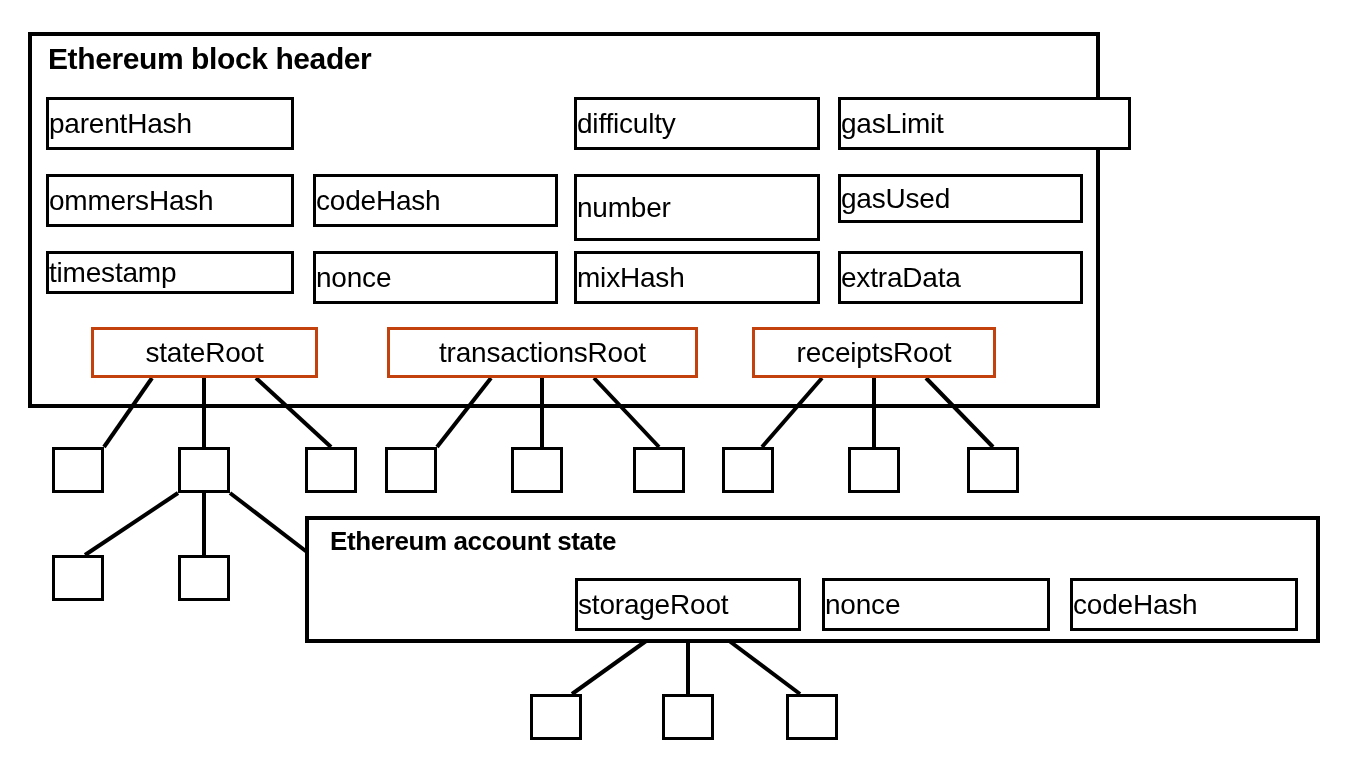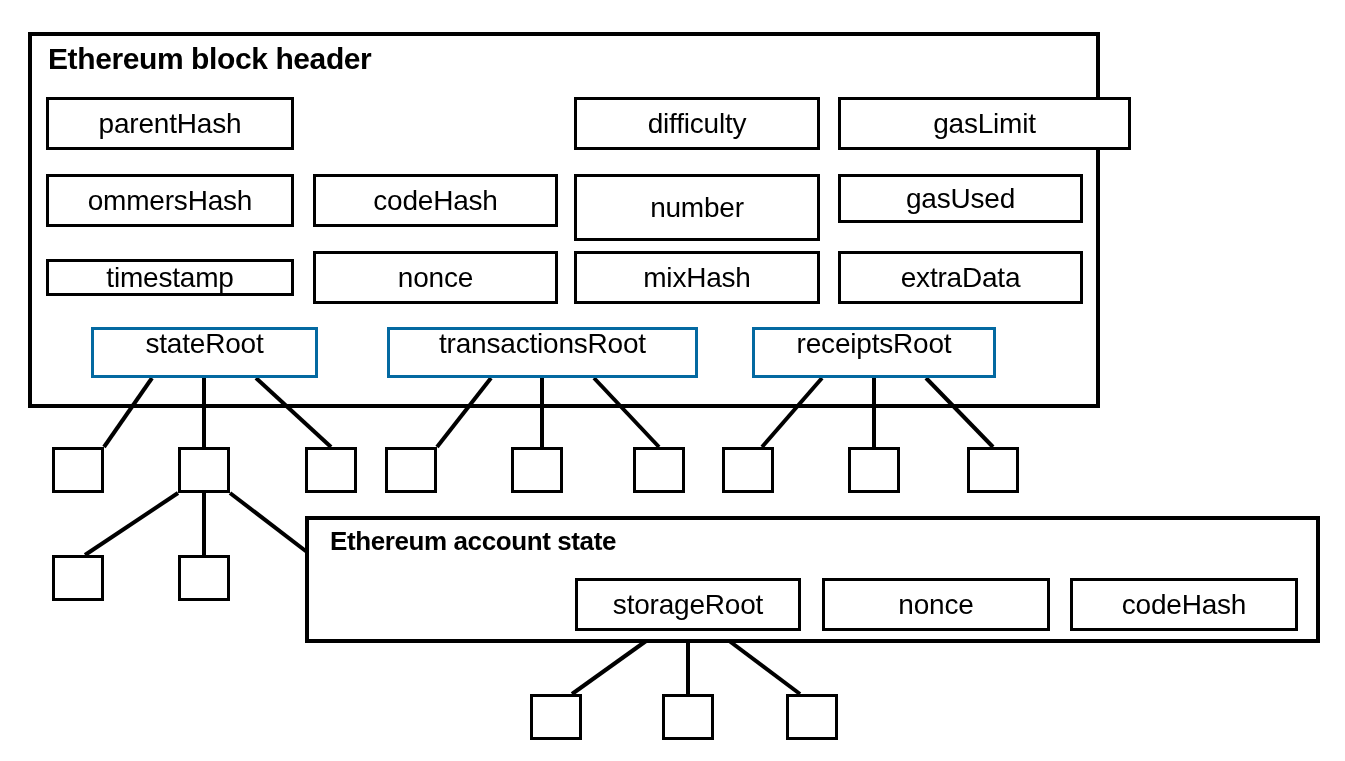--- a/index.html
+++ b/index.html
@@ -41,35 +41,35 @@
     white-space: nowrap;
     letter-spacing: -0.4px;
   }
   .field {
     position: absolute;
     box-sizing: border-box;
     border: 3px solid #000000;
     background: #ffffff;
     display: flex;
     align-items: center;
-    justify-content: center;
+    justify-content: flex-start;
     white-space: nowrap;
   }
   .field span {
     display: block;
     line-height: 1;
     letter-spacing: -0.2px;
   }
   .rootbox {
     position: absolute;
     box-sizing: border-box;
-    border: 3px solid #0369a1;
+    border: 3px solid #c2410c;
     background: #ffffff;
     display: flex;
-    align-items: flex-start;
+    align-items: center;
     justify-content: center;
     white-space: nowrap;
     z-index: 4;
   }
   .rootbox span {
     display: block;
     line-height: 1;
     letter-spacing: -0.2px;
   }
   .leaf {
@@ -139,21 +139,21 @@
   <div class="field" style="left:313px; top:174px; width:245px; height:53px;">
     <span class="field-label-lg">codeHash</span>
   </div>
   <div class="field" style="left:574px; top:174px; width:246px; height:67px;">
     <span class="field-label-lg">number</span>
   </div>
   <div class="field" style="left:838px; top:174px; width:245px; height:49px;">
     <span class="field-label-lg">gasUsed</span>
   </div>
 
-  <div class="field" style="left:46px; top:259px; width:248px; height:37px;">
+  <div class="field" style="left:46px; top:251px; width:248px; height:43px;">
     <span class="field-label-lg">timestamp</span>
   </div>
   <div class="field" style="left:313px; top:251px; width:245px; height:53px;">
     <span class="field-label-lg">nonce</span>
   </div>
   <div class="field" style="left:574px; top:251px; width:246px; height:53px;">
     <span class="field-label-lg">mixHash</span>
   </div>
   <div class="field" style="left:838px; top:251px; width:245px; height:53px;">
     <span class="field-label-lg">extraData</span>

